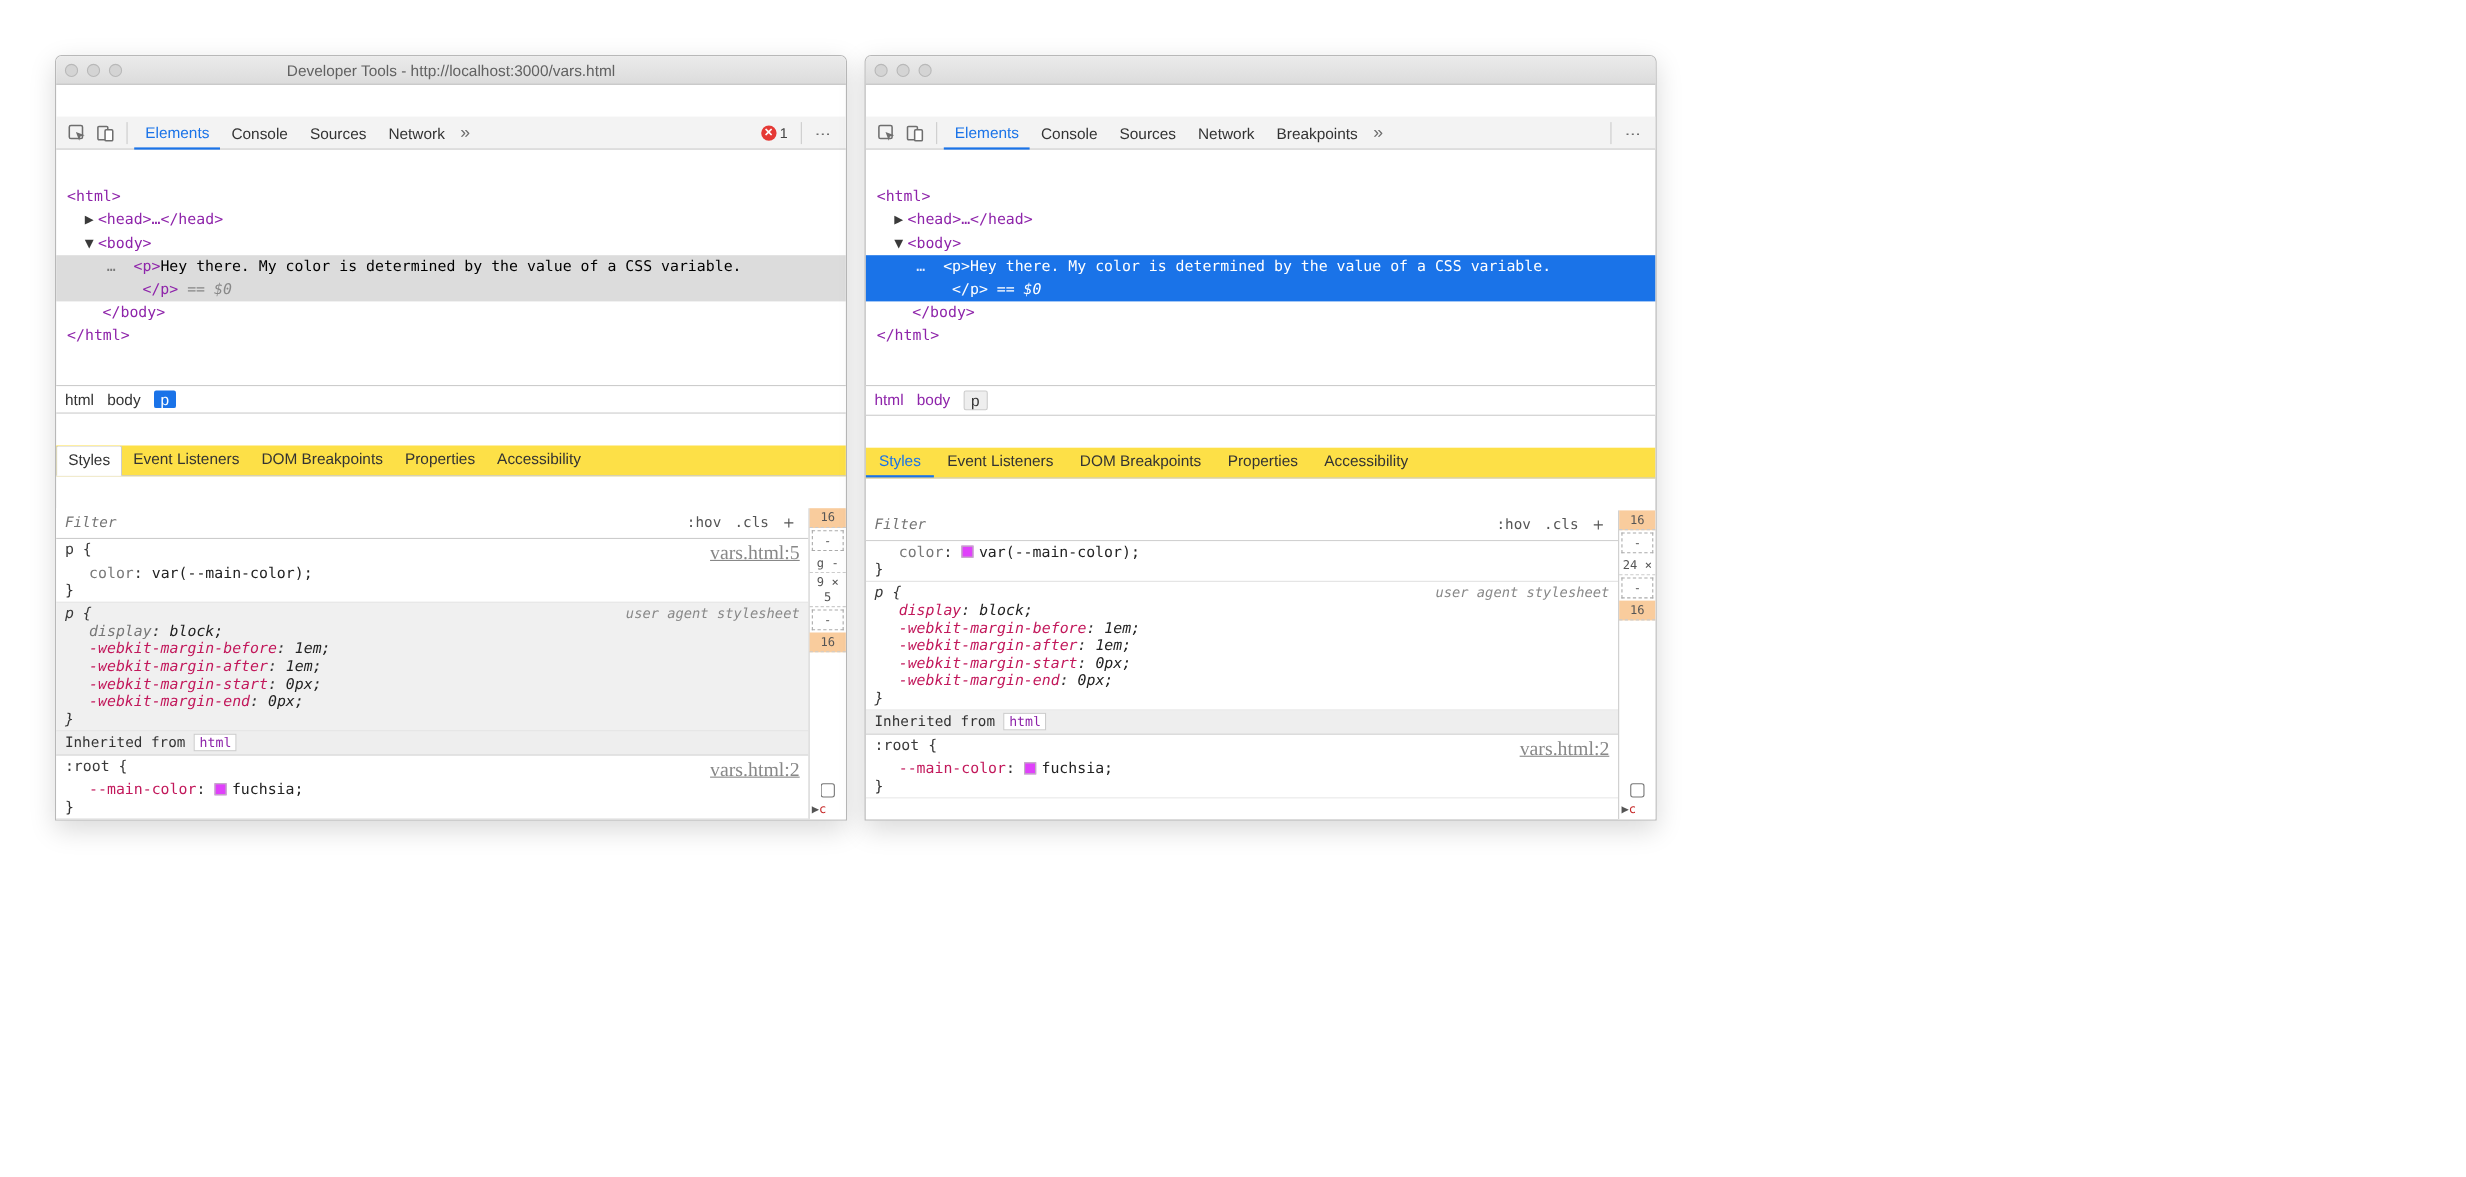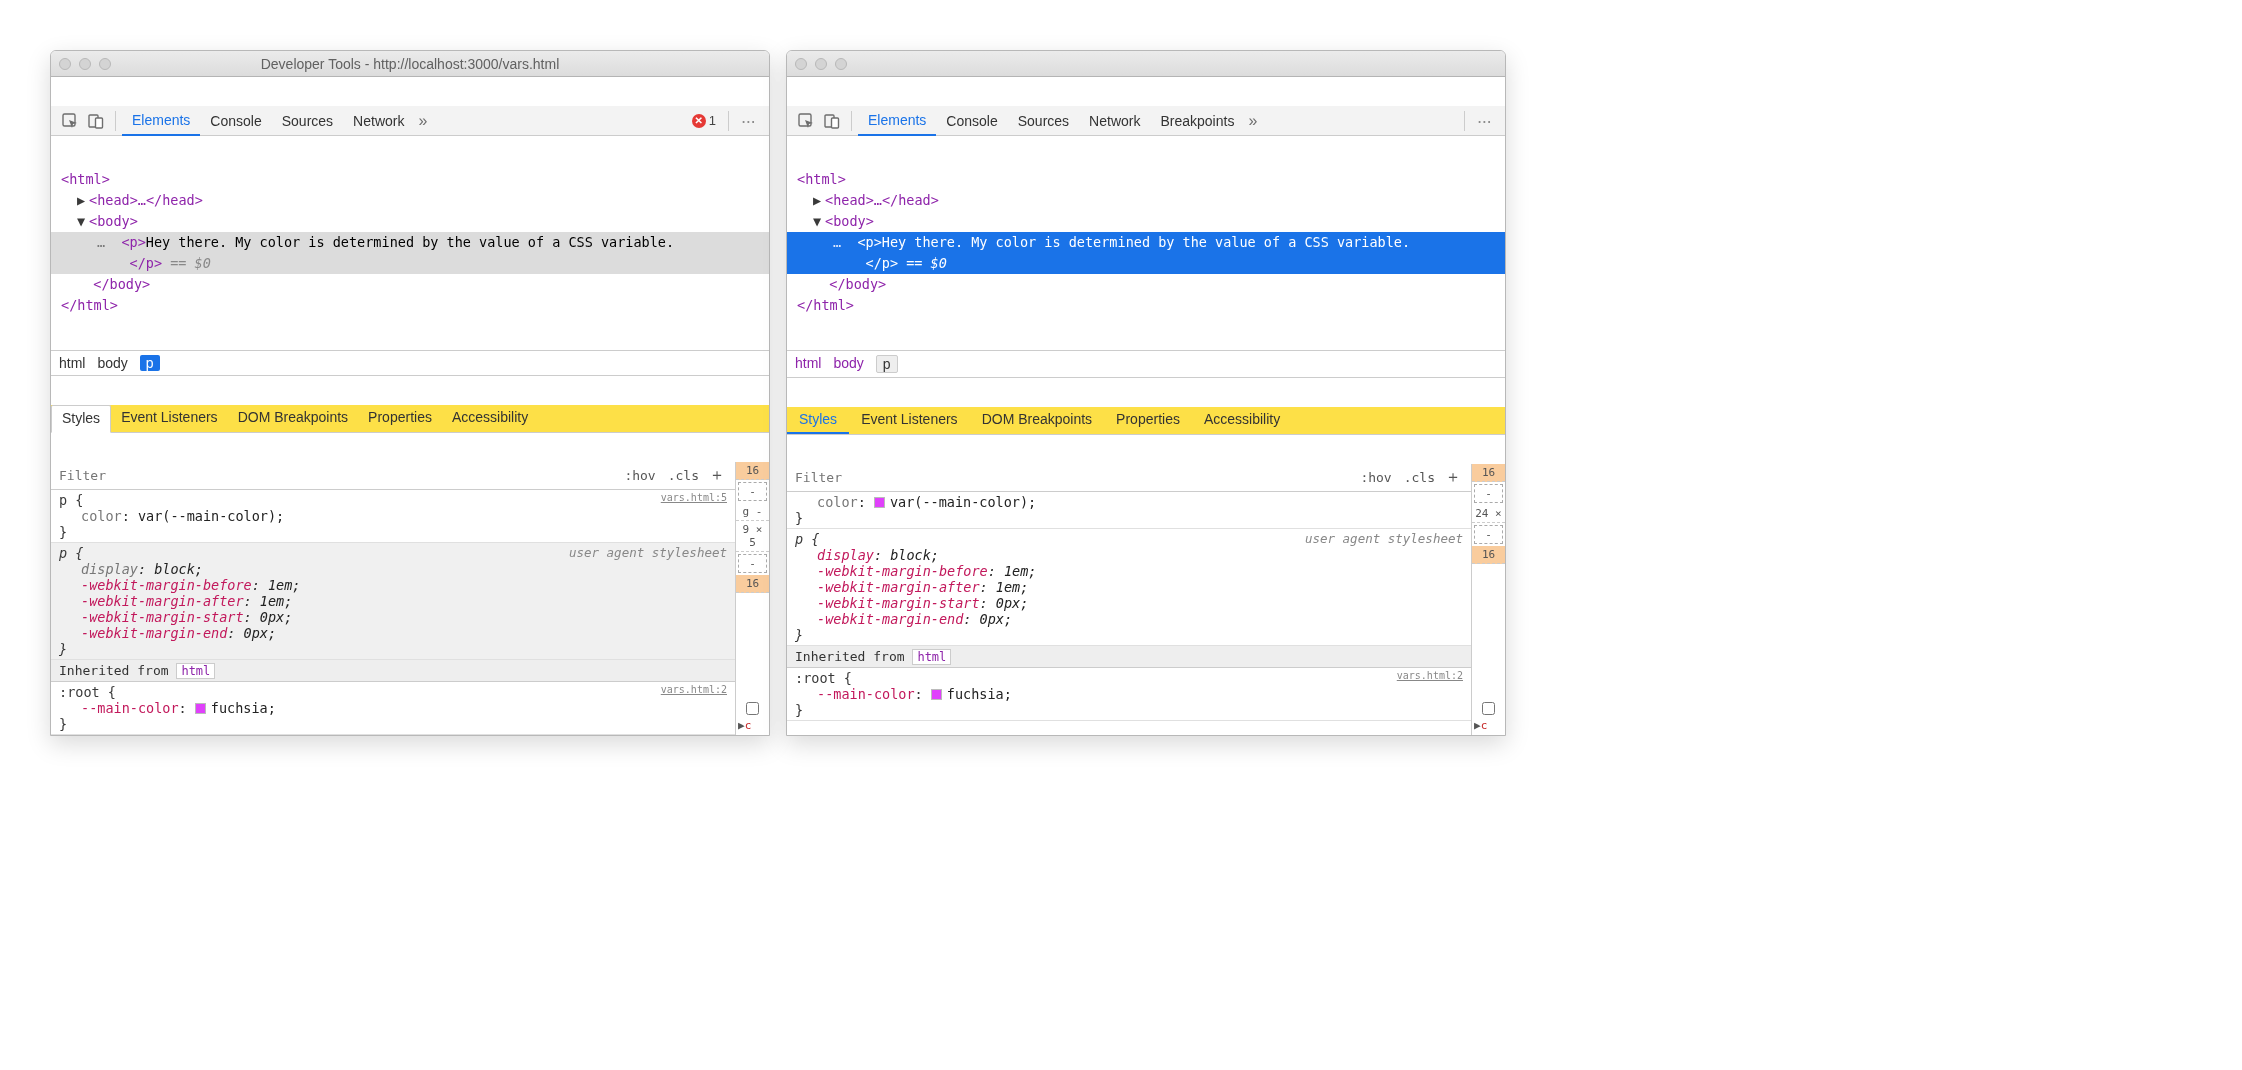--- a/index.html
+++ b/index.html
@@ -71,29 +71,29 @@
 
   .subtabs-row { display:flex; border-bottom:1px solid #ccc; background:#fde047; height:28px; align-items:stretch; font-size:14px;}
   .subtabs-row.a .stab { padding: 4px 10px; cursor:pointer; color:#333;}
   .subtabs-row.a .stab.active { background:#fff; border:1px solid #ccc; border-bottom:1px solid #fff; margin-bottom:-1px; border-radius: 2px 2px 0 0;}
   .subtabs-row.b .stab { padding: 4px 12px; cursor:pointer; color:#333;}
   .subtabs-row.b .stab.active { color:#1a73e8; border-bottom: 2px solid #1a73e8; }
 
   .lower { display:flex; flex:1; min-height:0; }
   .styles { flex:1; display:flex; flex-direction:column; font-family: Menlo, Consolas, monospace; font-size:13.5px; }
   .filterbar { display:flex; align-items:center; border-bottom:1px solid #ccc; background:#fff; padding: 3px 6px 3px 8px; }
-  .filterbar input { flex:1; border:none; outline:none; font-size:13px; color:#999; background:transparent; font-family: inherit; }
+  .filterbar input { flex:1; border:none; outline:none; font-size:13px; color:#999; background:transparent; font-family: inherit; font-style: italic; }
   .filterbar .chip { color:#555; font-size:13px; padding: 0 6px; cursor:pointer;}
   .plus { font-size:16px; color:#555; cursor:pointer; padding:0 4px;}
   .styles-body { overflow:auto; }
   .style-rule { border-bottom:1px solid #e0e0e0; padding: 2px 8px 2px 8px; background:#fff;}
   .style-rule.ua { background:#f0f0f0; font-style: italic;}
   .style-rule .rule-head { display:flex; justify-content:space-between; }
   .selector { color:#3a3a3a; }
-  .src { color:#888; text-decoration: underline; cursor:pointer; font-size:10px;}
+  .src { color:#888; text-decoration: underline; cursor:pointer; font-size:18px;font-family:Liberation Serif, serif;}
   .ua-label { color:#888; font-size:12.5px; font-style: italic;}
   .prop { padding-left: 22px; }
   .pname { color:#777; }
   .pname.vendor { color:#c2185b; }
   .pval { color:#222; }
   .swatch { display:inline-block; width:11px; height:11px; background:#e040fb; border:1px solid #bbb; margin-right:5px; vertical-align:-1px;}
   .inherit-bar { background:#eee; border-bottom:1px solid #ccc; padding:3px 8px; font-size:13px; }
   .inherit-bar .tagchip { background:#fff; border:1px solid #ccc; padding: 0 4px; font-family: Menlo, monospace; font-size:12px; color:#8e24aa;}
   .sidebar { width:34px; border-left:1px solid #ccc; background:#fff; display:flex; flex-direction:column; font-family: Menlo, monospace; font-size:11px; color:#555;}
   .sb-cell { border-bottom:1px dashed #ccc; text-align:center; padding:2px 1px; }

